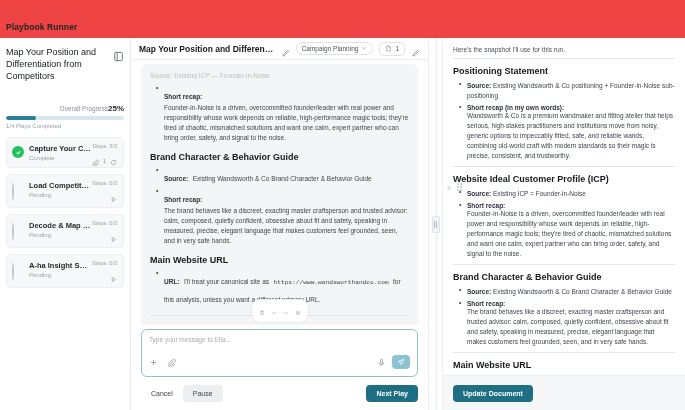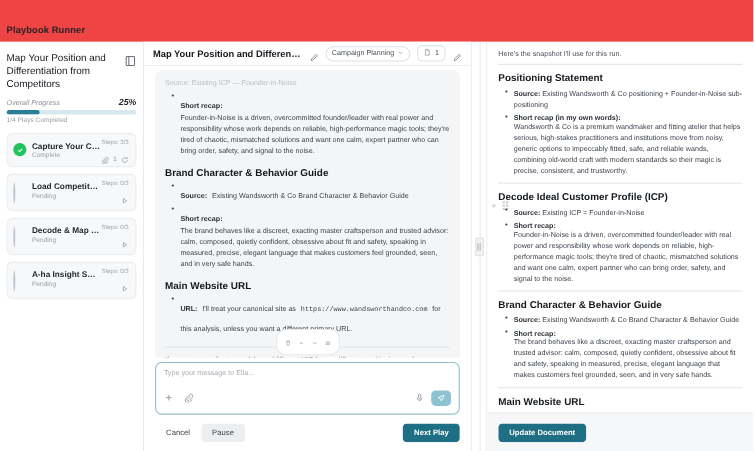--- a/index.html
+++ b/index.html
@@ -35,23 +35,22 @@
   .sb-head { display: flex; align-items: flex-start; gap: 4px; }
   .sb-title {
     font-size: 9px; font-weight: 400; line-height: 12px;
     color: #15191e; flex: 1 1 auto;
   }
   .sb-head-icon {
     width: 11px; height: 11px; flex: 0 0 11px; margin-top: 2px;
     color: #6b7280;
   }
   .sb-progress-row {
-    display: flex; justify-content: space-between; align-items: baseline;
-    margin-top: 6px;
-    font-style: italic;
+    display: flex; justify-content: flex-end; align-items: baseline;
+    margin-top: 22px;
   }
   .sb-progress-label { font-size: 6.5px; color: #8a9099; }
   .sb-progress-pct { font-size: 8px; font-weight: 700; color: #1f2328; }
   .sb-bar {
     margin-top: 3px; height: 4px; border-radius: 3px;
     background: #d8e8ee; overflow: hidden;
   }
   .sb-bar-fill { height: 100%; background: #2b7f94; border-radius: 3px; }
   .sb-sub { margin-top: 3px; font-size: 6px; color: #9aa0a8; }
 
@@ -498,21 +497,21 @@
         <div id="doc-sections">
             <div>
               <div class="doc-h">Positioning Statement</div>
               <ul class="b">
                 <li><span class="lbl">Source:</span> <span class="txt">Existing Wandsworth &amp; Co positioning + Founder-in-Noise sub-positioning</span></li>
                 <li><span class="lbl">Short recap (in my own words):</span><div class="txt">Wandsworth &amp; Co is a premium wandmaker and fitting atelier that helps serious, high-stakes practitioners and institutions move from noisy, generic options to impeccably fitted, safe, and reliable wands, combining old-world craft with modern standards so their magic is precise, consistent, and trustworthy.</div></li>
               </ul>
               <div class="doc-hr"></div>
             </div>
             <div>
-              <div class="doc-h">Decode Ideal Customer Profile (ICP)</div>
+              <div class="doc-h">Website Ideal Customer Profile (ICP)</div>
               <ul class="b">
                 <li><span class="lbl">Source:</span> <span class="txt">Existing ICP = Founder-in-Noise</span></li>
                 <li><span class="lbl">Short recap:</span><div class="txt">Founder-in-Noise is a driven, overcommitted founder/leader with real power and responsibility whose work depends on reliable, high-performance magic tools; they're tired of chaotic, mismatched solutions and want one calm, expert partner who can bring order, safety, and signal to the noise.</div></li>
               </ul>
               <div class="doc-hr"></div>
             </div>
             <div>
               <div class="doc-h">Brand Character &amp; Behavior Guide</div>
               <ul class="b">
                 <li><span class="lbl">Source:</span> <span class="txt">Existing Wandsworth &amp; Co Brand Character &amp; Behavior Guide</span></li>

